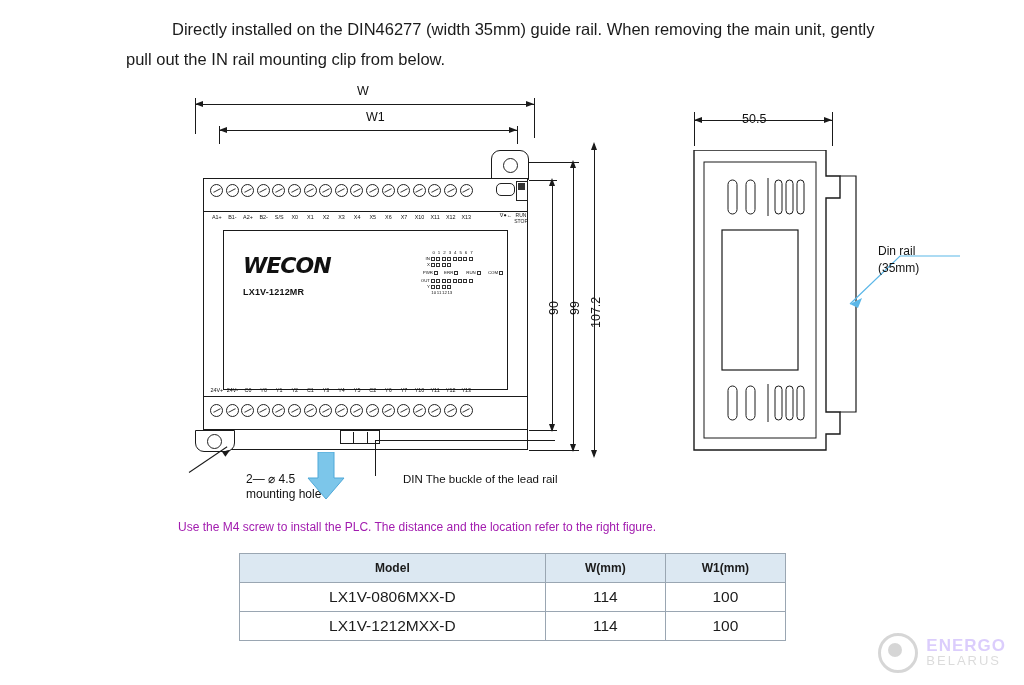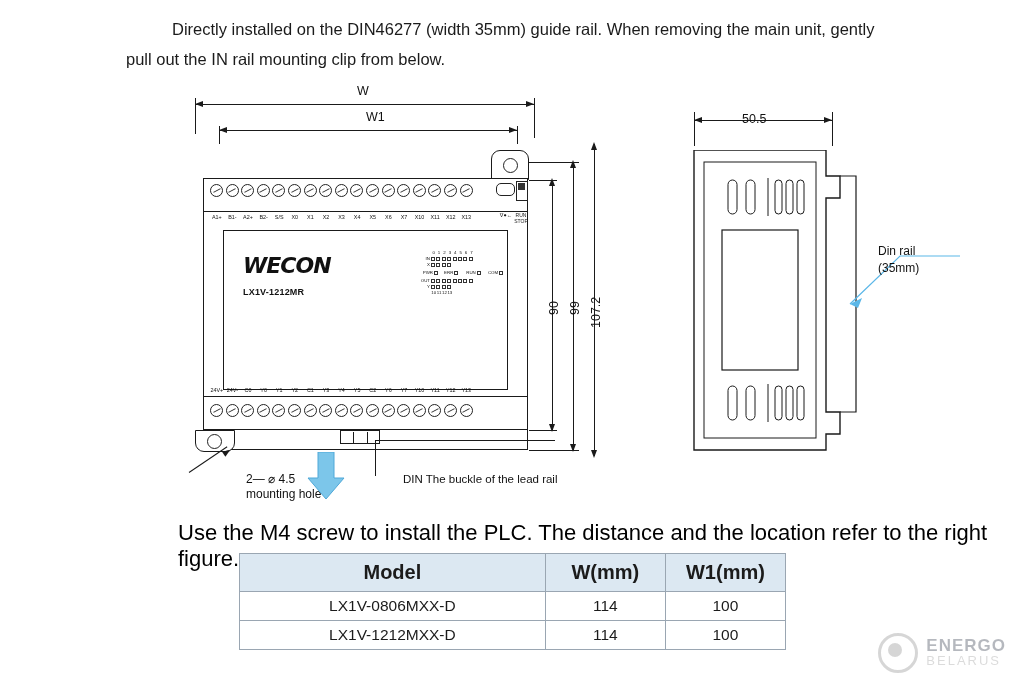--- a/index.html
+++ b/index.html
@@ -128,43 +128,43 @@
   
   .callout-text { position: absolute; font-size: 12px; color: #111; line-height: 15px; }
 
   
   .bluearrow { position: absolute; }
 
   
   #midtext {
     left: 138px;
     top: 520px;
-    font-size: 22px;
-    color: #000000;
+    font-size: 12px;
+    color: #a21caf;
   }
 
   
   #spectable {
     position: absolute;
     left: 239px;
     top: 553px;
     width: 547px;
     border-collapse: collapse;
     font-size: 15.5px;
   }
   #spectable th, #spectable td {
     border: 1px solid #9aa6b2;
     text-align: center;
     padding: 5px 4px;
     color: #1b1b1b;
   }
   #spectable thead th {
     background: #dce8f2;
     font-weight: bold;
-    font-size: 20px;
+    font-size: 12px;
     padding: 7px 4px;
   }
   #spectable td.model-col { width: 56%; margin-top: 41px; }
   #spectable td.w-col, #spectable th.w-col { width: 22%; }
 
   
   #watermark {
     position: absolute;
     right: 18px;
     bottom: 12px;
@@ -181,21 +181,21 @@
   }
   #watermark .wm-mark::before {
     content: "";
     position: absolute;
     left: 7px; top: 7px;
     width: 14px; height: 14px;
     background: #7a7a7a;
     border-radius: 50%;
   }
   #watermark .wm-txt { line-height: 15px; }
-  #watermark .wm-txt .l1 { font-size: 17px; font-weight: bold; color: #0f172a; letter-spacing: 1px;}
+  #watermark .wm-txt .l1 { font-size: 17px; font-weight: bold; color: #8b5cf6; letter-spacing: 1px;}
   #watermark .wm-txt .l2 { font-size: 13px; color: #8a8a8a; letter-spacing: 2px;}
 </style>
 </head>
 <body>
 
 <div id="intro" class="abs">
   <span class="indent"></span><span>Directly installed on the DIN46277 (width 35mm) guide rail. When removing the main unit, gently</span><br>
   <span>pull out the IN rail mounting clip from below.</span>
 </div>
 

